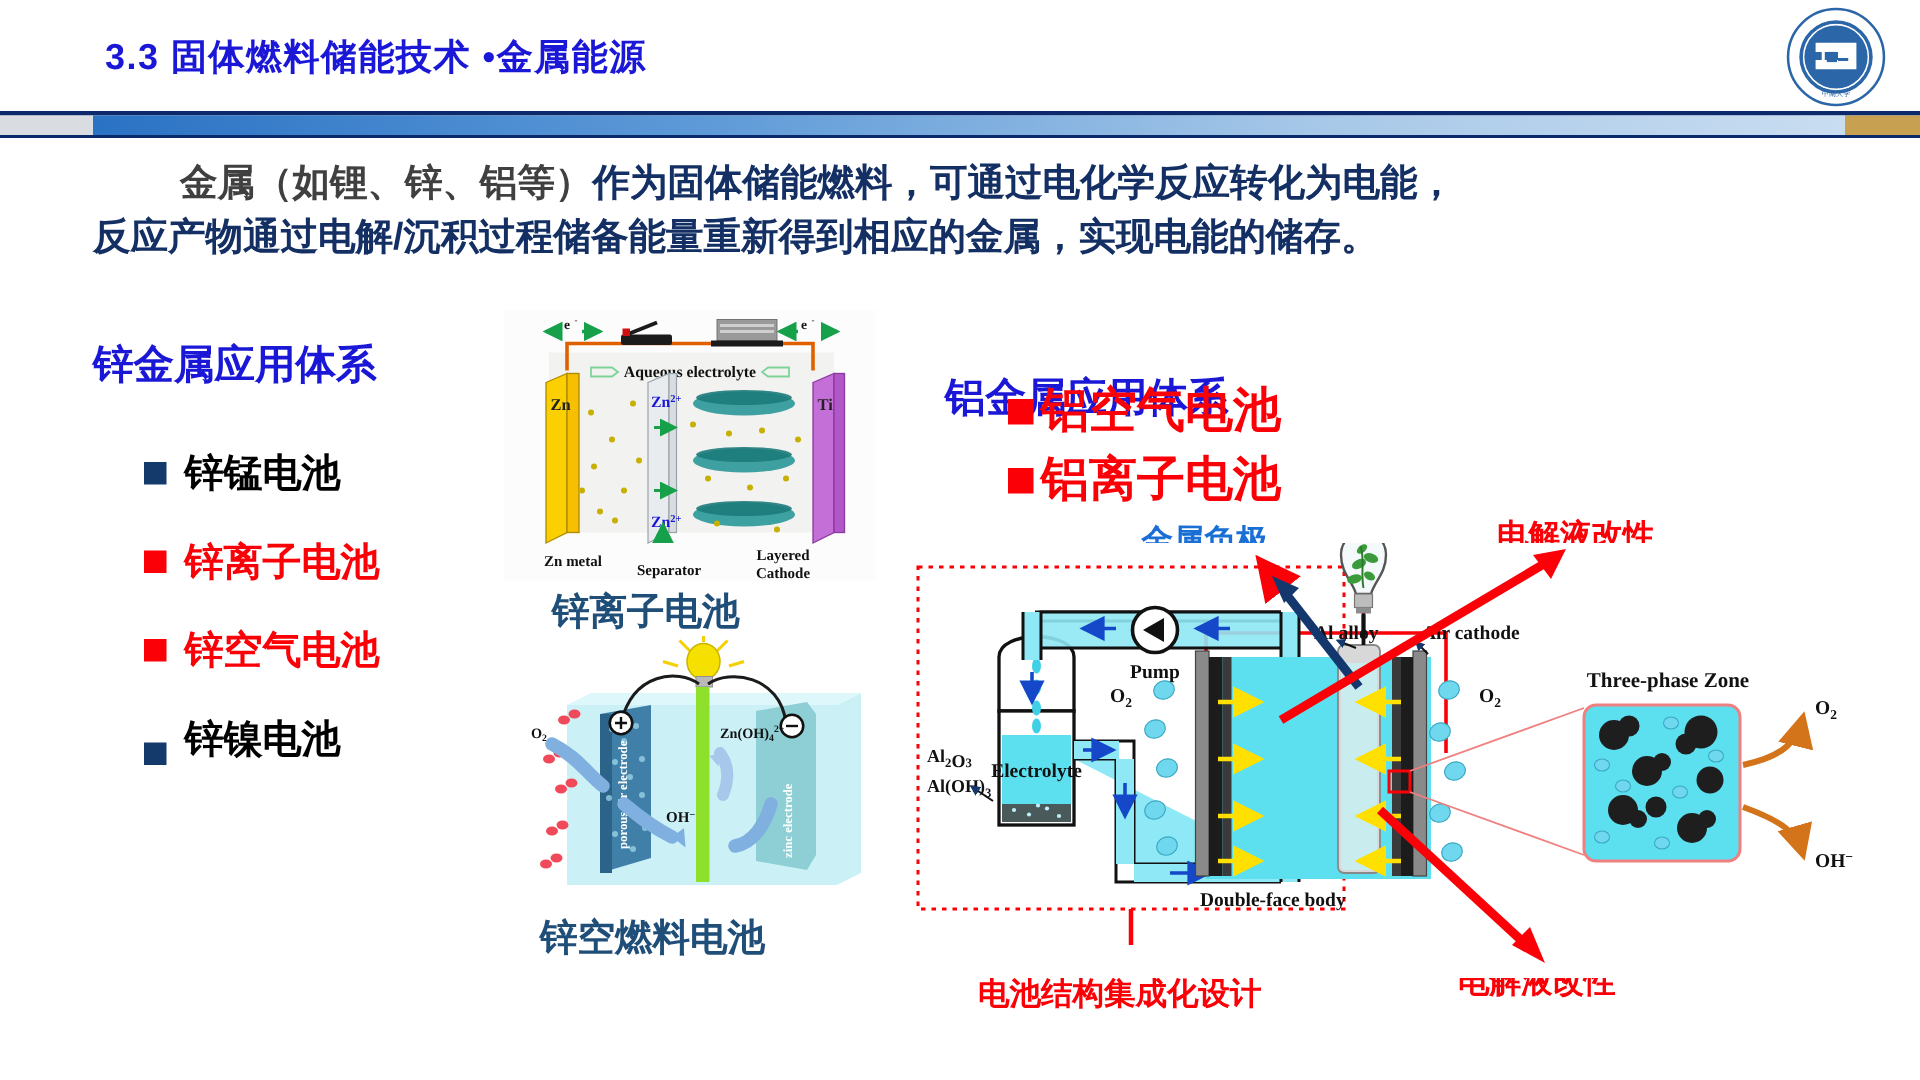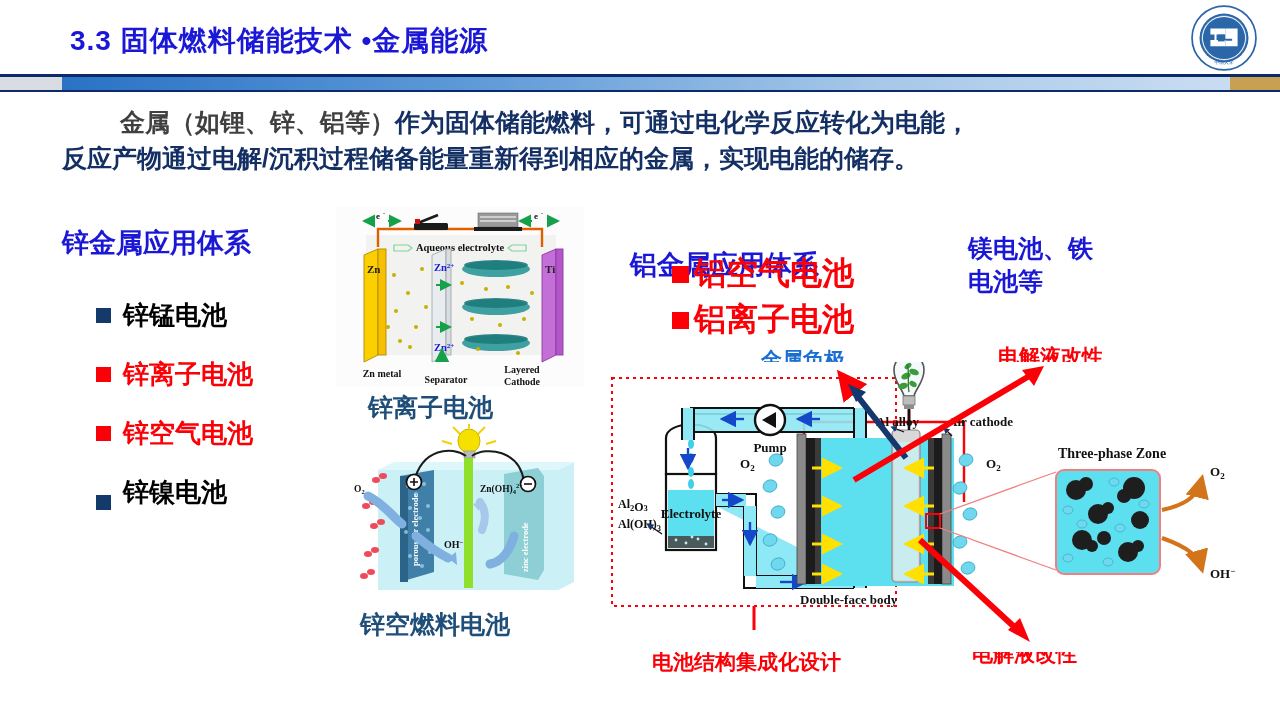--- a/index.html
+++ b/index.html
@@ -12,21 +12,21 @@
   #slide {
     position: relative;
     width: 1280px; height: 720px;
     background: #ffffff;
   }
 
   
   #slide-title {
     position: absolute;
     left: 70px; top: 22px;
-    font-size: 28px;
+    font-size: 24px;
     font-weight: bold;
     color: #1a17d6;
     letter-spacing: 1px;
     white-space: nowrap;
   }
   #title-rule {
     position: absolute;
     left: 0; top: 74px;
     width: 1280px; height: 3px;
     background: #0c2a6b;
@@ -220,24 +220,20 @@
   <div id="al-head" class="sec-head">铝金属应用体系</div>
   <div id="al-b1" class="al-bullet-row">
     <span class="bullet-sq rdsq"></span>
     <span class="bullet-txt rd">铝空气电池</span>
   </div>
   <div id="al-b2" class="al-bullet-row">
     <span class="bullet-sq rdsq"></span>
     <span class="bullet-txt rd">铝离子电池</span>
   </div>
 
-  <div id="other-head">
-    <span>镁电池、铁</span><br>
-    <span>电池等</span>
-  </div>
 
   <div id="fig-znion">
     <svg class="absfill" viewBox="0 0 248 180">
       <rect x="0" y="0" width="248" height="180" fill="#fcfcfc"></rect>
 
       <rect x="30" y="28" width="190" height="120" fill="#f2f2f0"></rect>
 
       <path d="M42 40 V22 H206 V40" fill="none" stroke="#e06000" stroke-width="2.4"></path>
 
       <rect x="78" y="16" width="34" height="7" rx="1.5" fill="#1b1b1b"></rect>

